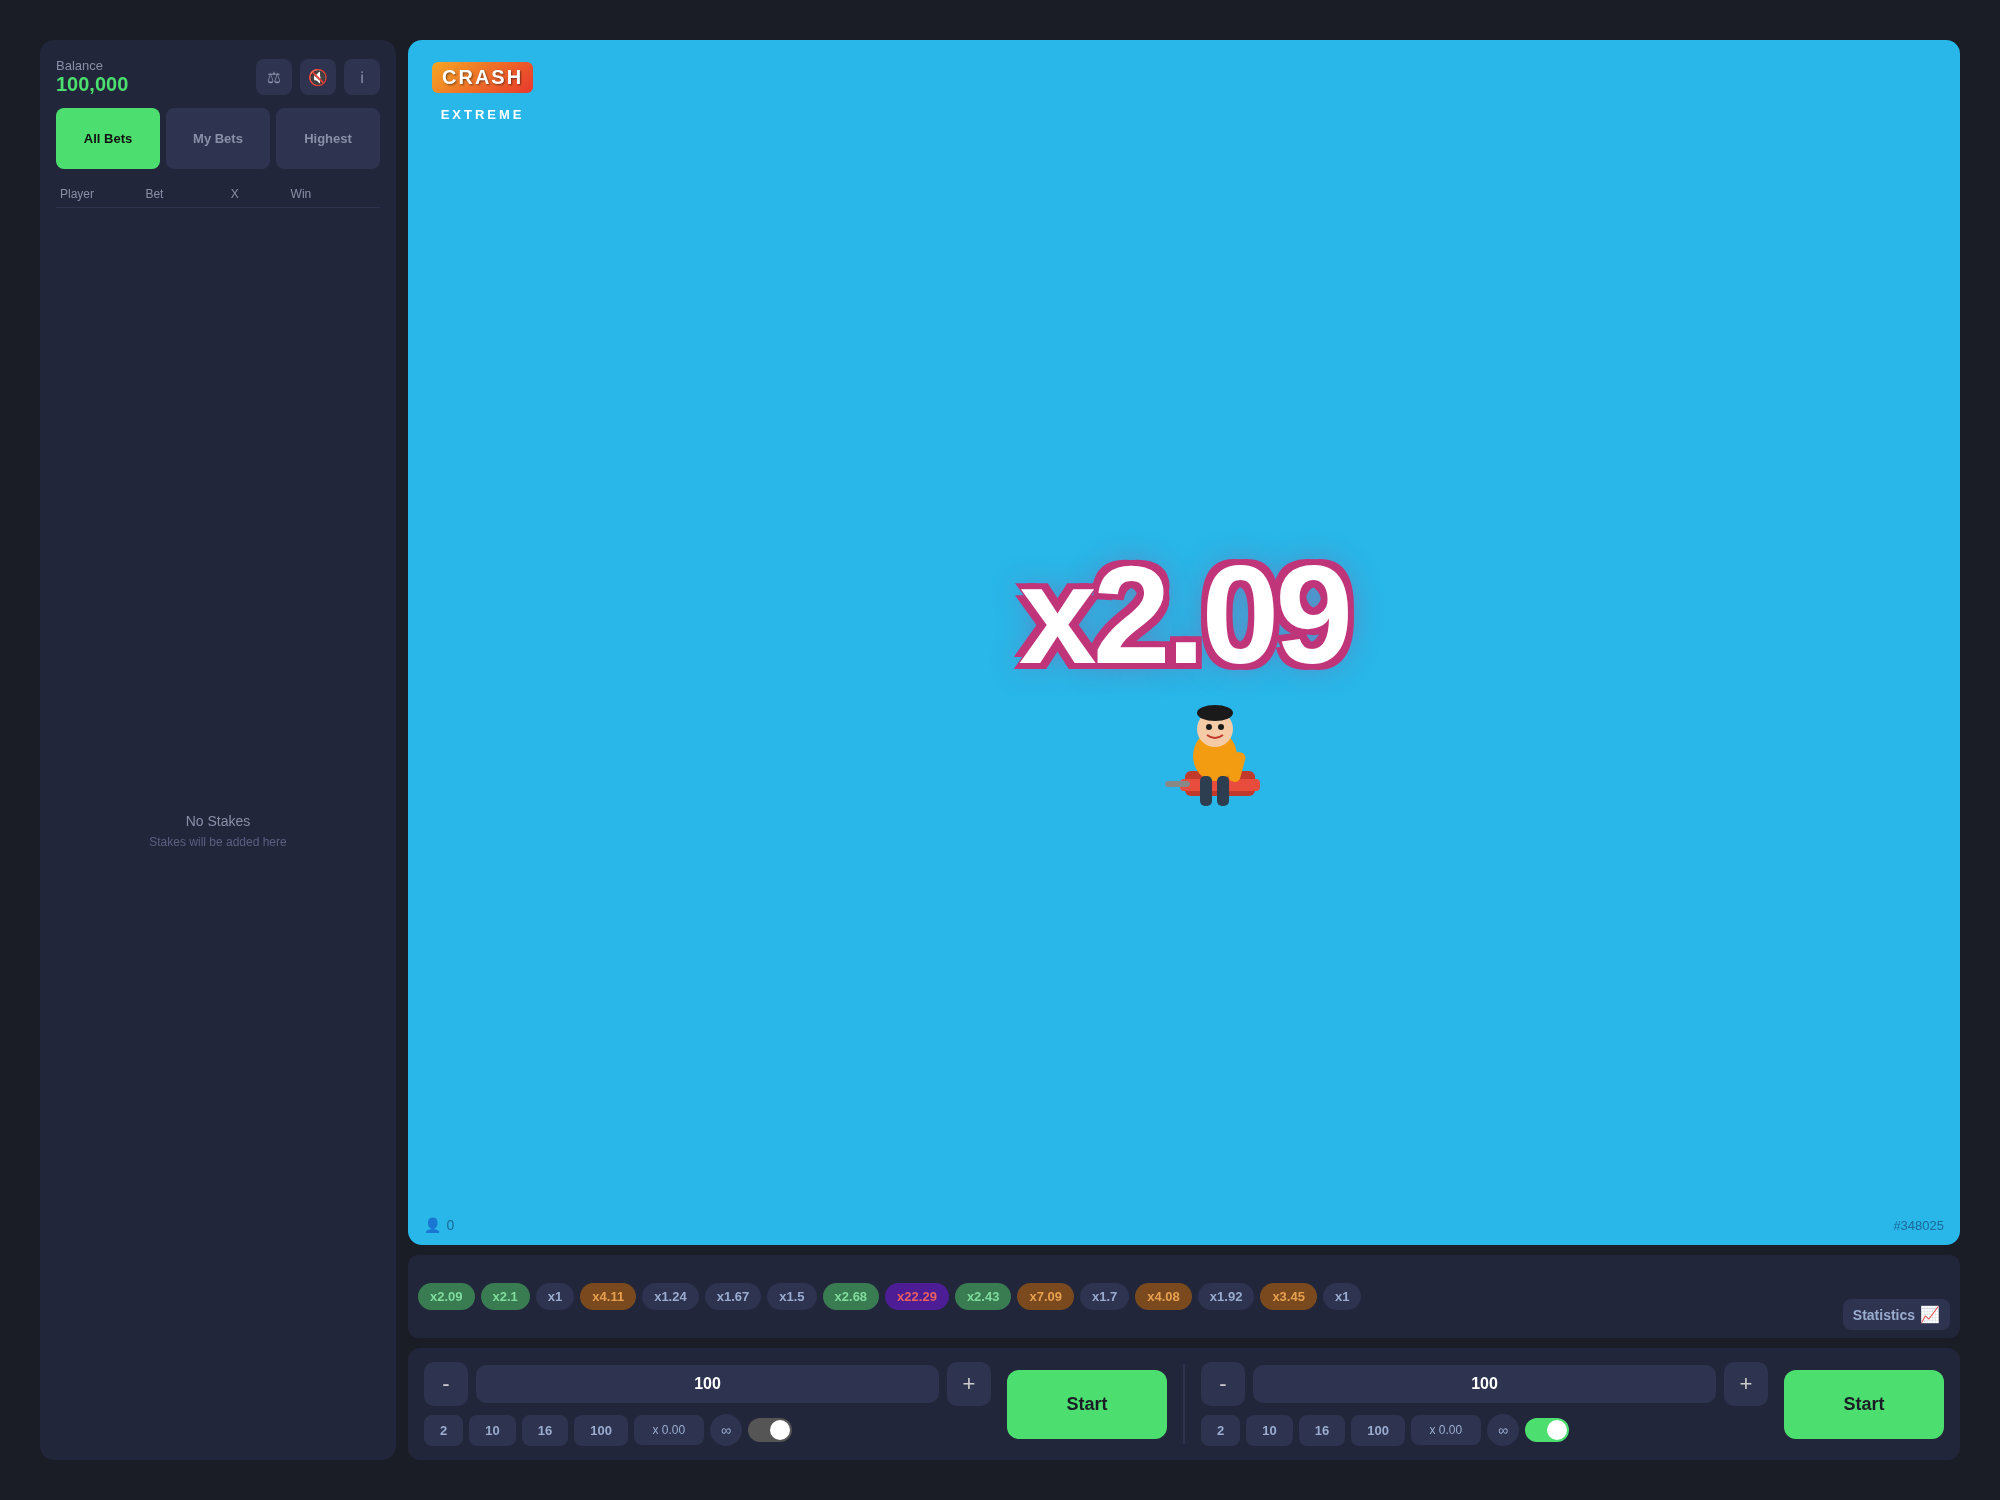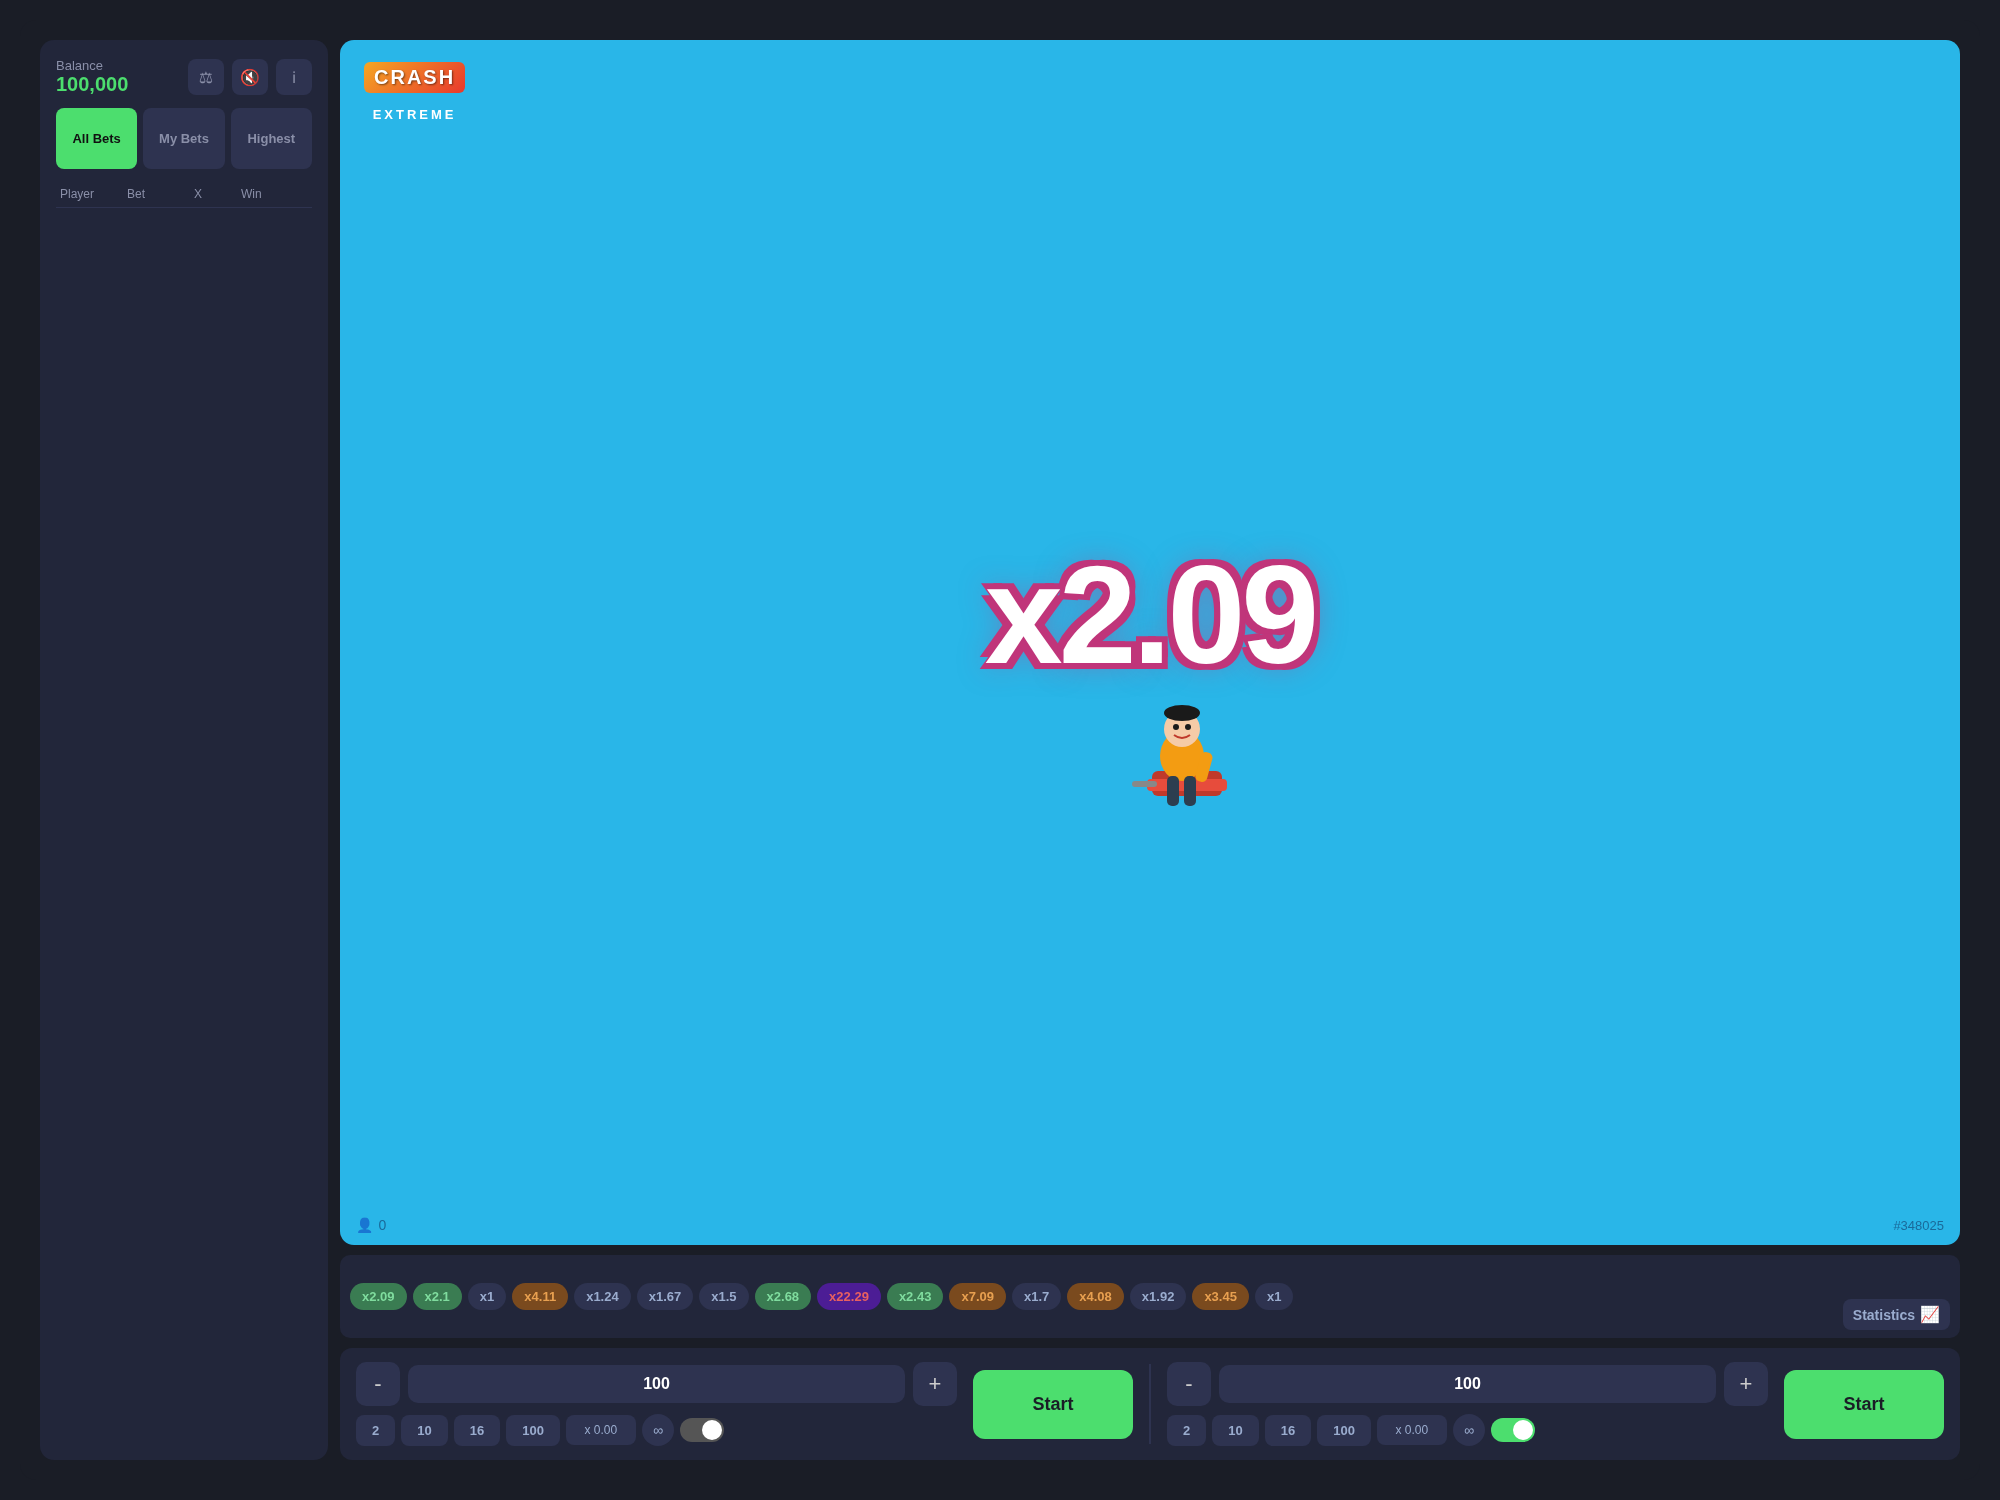--- a/index.html
+++ b/index.html
@@ -19,21 +19,21 @@
       height: 1460px;
       background: #1a1d26;
       border-radius: 16px;
       display: flex;
       gap: 12px;
       padding: 20px;
     }
 
     
     .left-panel {
-      width: 288px;
+      width: 356px;
       flex-shrink: 0;
       background: #22263a;
       border-radius: 14px;
       padding: 18px 16px;
       display: flex;
       flex-direction: column;
       gap: 12px;
     }
 
     .balance-row {
@@ -406,20 +406,24 @@
       <button class="tab-btn">Highest</button>
     </div>
 
     <div class="table-header">
       <span>Player</span>
       <span>Bet</span>
       <span>X</span>
       <span>Win</span>
     </div>
 
+    <div class="no-stakes">
+      <div class="no-stakes-title">No Stakes</div>
+      <div class="no-stakes-sub">Stakes will be added here</div>
+    </div>
   </div>
 
   <div class="right-panel">
 
     <div class="game-area">
 
       <div class="game-logo">
         <div style="background: linear-gradient(135deg, #f5a623, #e8382d); padding: 4px 10px; border-radius: 6px; display:flex; gap:2px; align-items:center;">
           <span style="color:white; font-size:20px; font-weight:900; letter-spacing:2px; text-shadow:1px 1px 2px rgba(0,0,0,0.5);">CRASH</span>
         </div>

